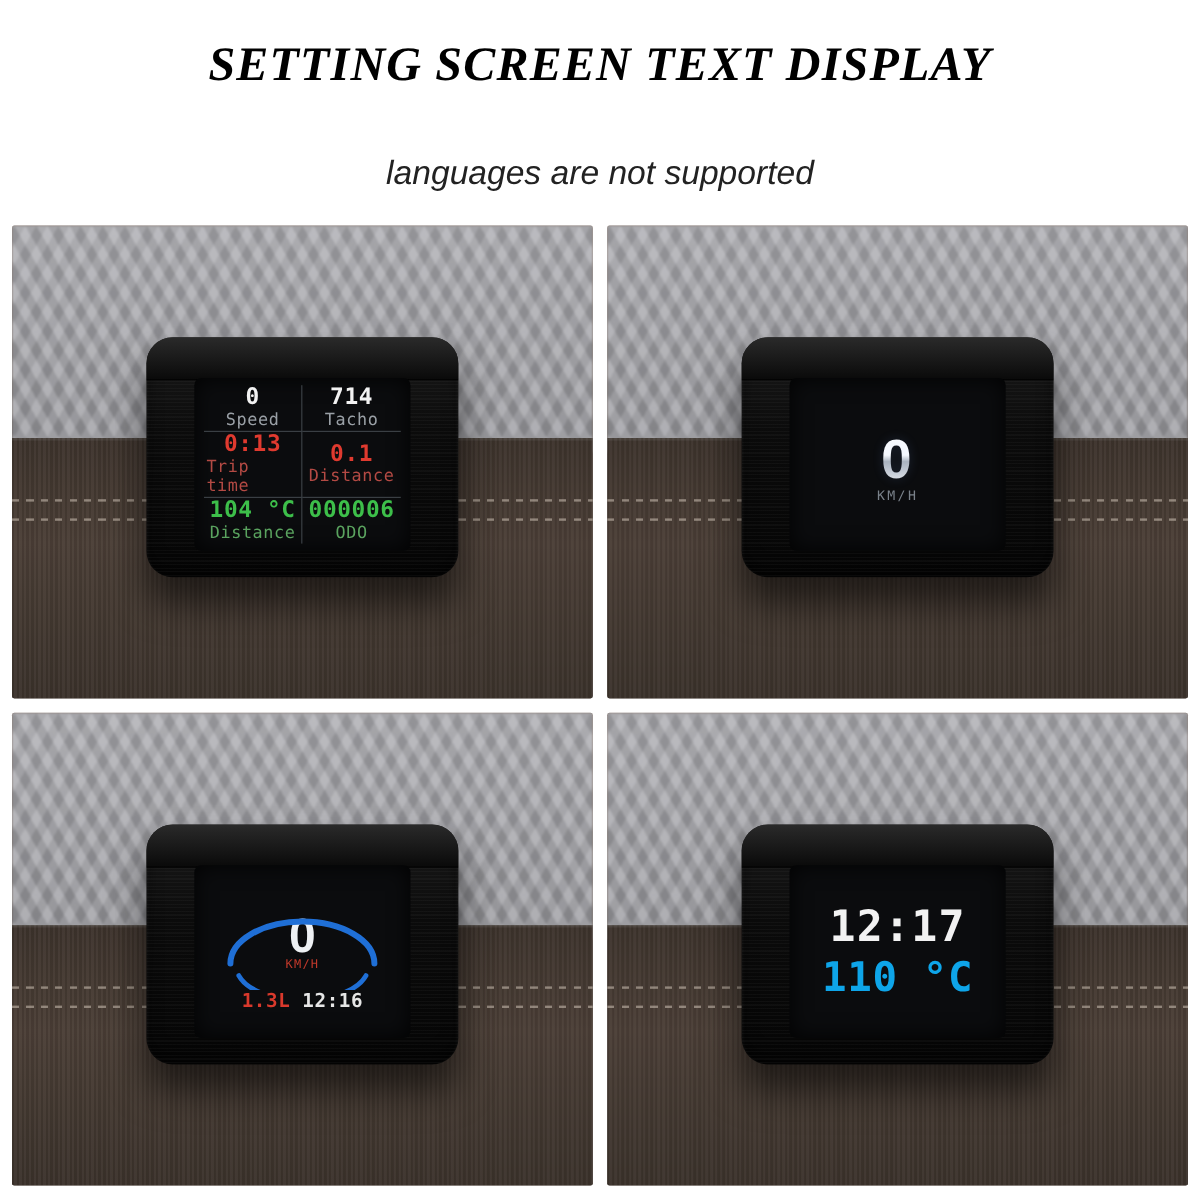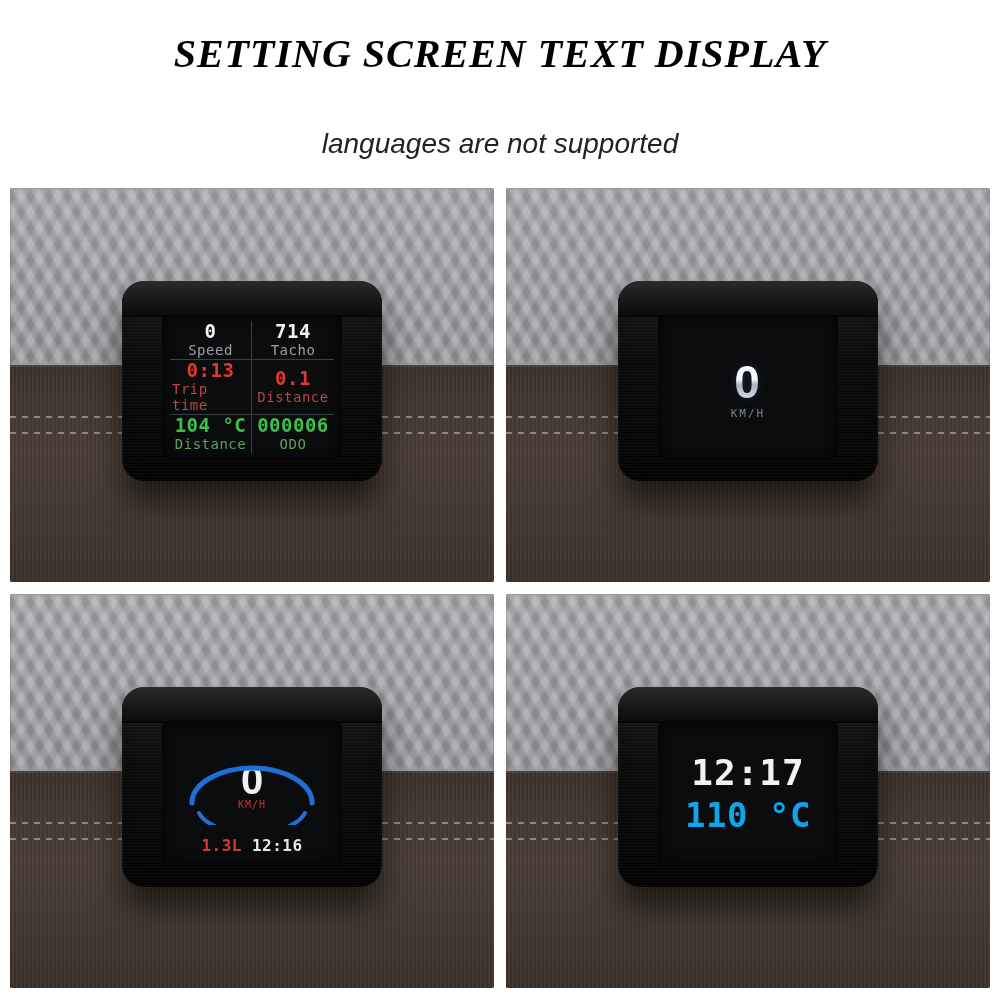--- a/index.html
+++ b/index.html
@@ -204,21 +204,21 @@
     color: #eef1f4;
   }
   .ring-wrap .unit {
     font-size: 10px;
     color: #c0392b;
     letter-spacing: 1px;
     margin-top: -4px;
   }
   .ring-footer {
     position: absolute;
-    bottom: 4px;
+    bottom: 16px;
     width: 100%;
     display: flex;
     justify-content: center;
     gap: 10px;
     font-size: 16px;
     font-weight: bold;
     letter-spacing: 0.5px;
   }
   .ring-footer .fuel { color: #d9392c; }
   .ring-footer .clock { color: #e6e6e6; }

